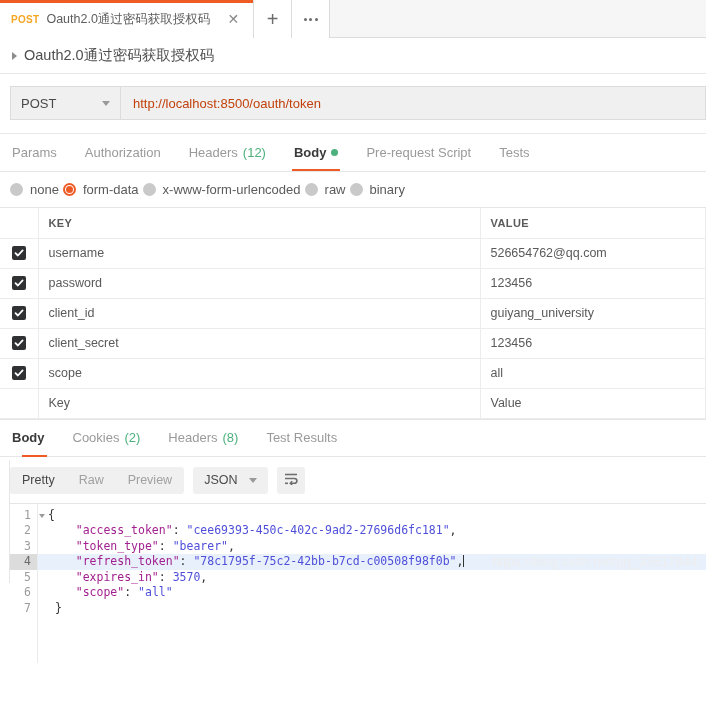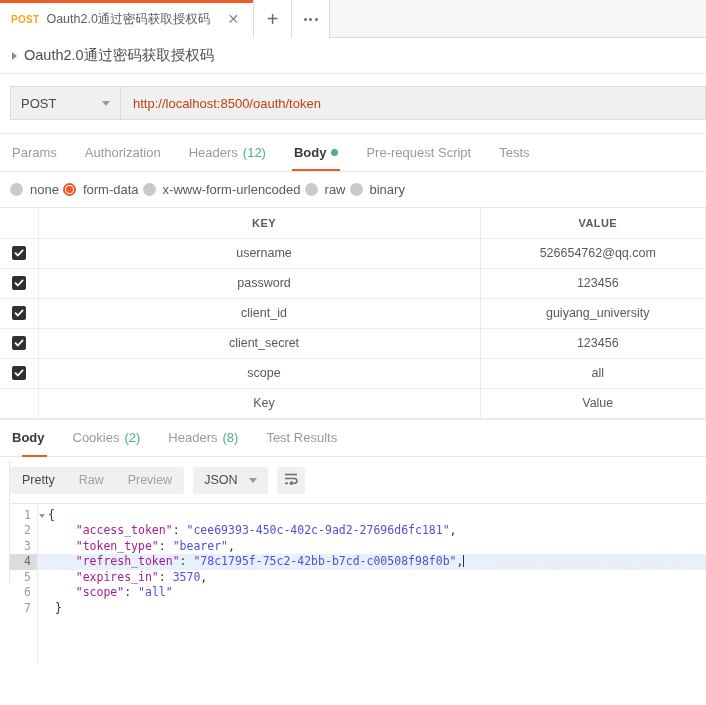--- a/index.html
+++ b/index.html
@@ -141,21 +141,21 @@
 
   
   .kvtable { width: 100%; border-collapse: collapse; table-layout: fixed; }
   .kvtable col.c-check { width: 38px; }
   .kvtable col.c-key { width: 442px; }
   .kvtable th, .kvtable td {
     border: 1px solid #ececec;
     height: 30px;
     font-size: 12.5px;
     font-weight: normal;
-    text-align: center;
+    text-align: left;
     vertical-align: middle;
     color: #5a5a5a;
   }
   .kvtable th { color: #5a5a5a; font-size: 11px; font-weight: bold; letter-spacing: .4px; padding: 0 0 0 10px; }
   .kvtable th.nb, .kvtable td.nb { border-left: none; border-right: none; }
   .kvtable td.cell { padding: 0 0 0 10px; }
   .kvtable td.check { text-align: center; border-left: none; }
   .kvtable tr.head th { border-top: none; }
   .chk {
     width: 14px; height: 14px;

